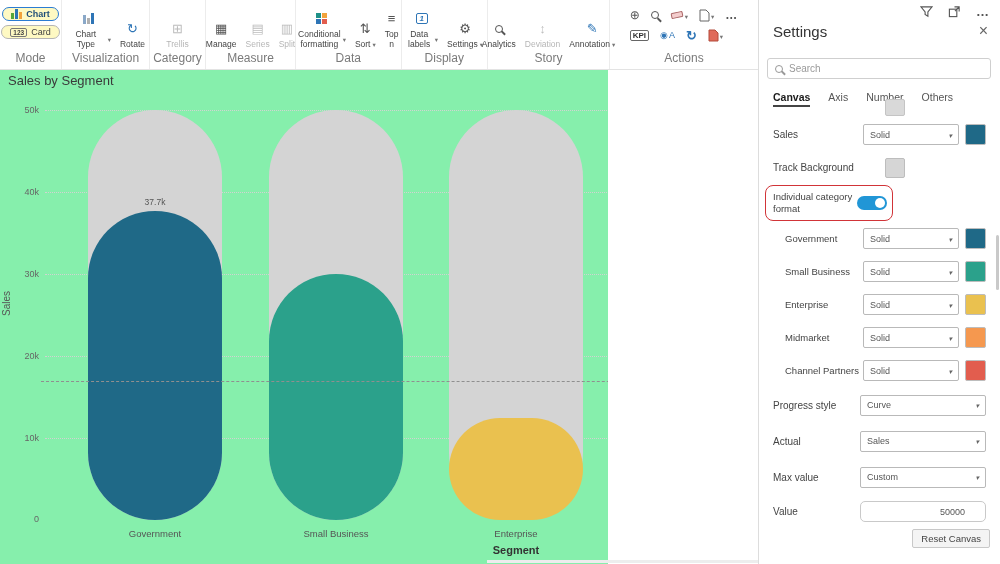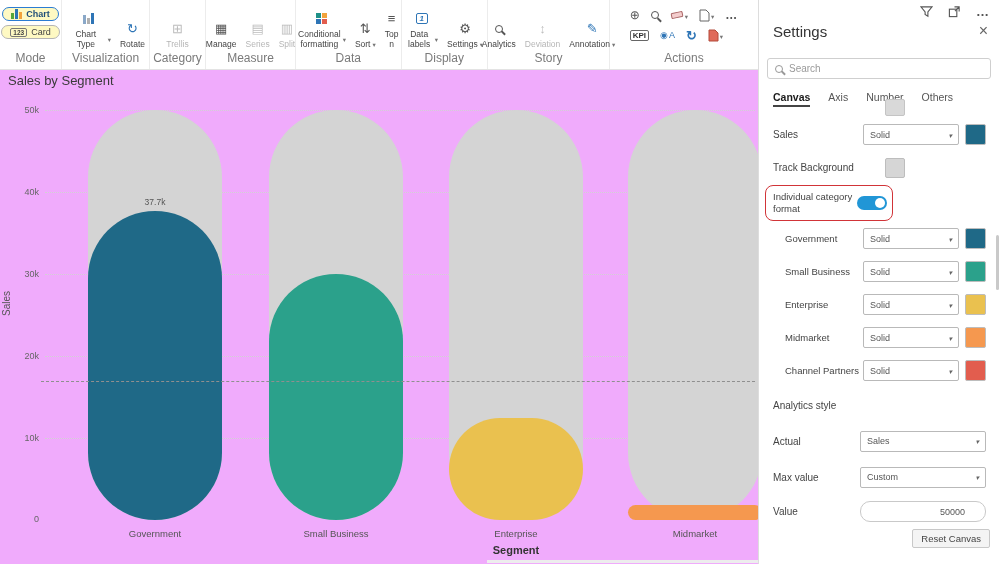--- a/index.html
+++ b/index.html
@@ -51,21 +51,21 @@
   .num-tag{font-size:8px;border:1px solid #2e75b6;color:#2e75b6;border-radius:2px;padding:0 2.5px;font-weight:bold}
 
   .actions-grid{display:flex;flex-direction:column;gap:6px;padding-top:3px}
   .arow{display:flex;gap:11px;align-items:center}
   .aic{display:flex;align-items:center;gap:1px;font-size:12px;color:#555}
   .kpi-badge{font-size:8px;font-weight:bold;border:1px solid #666;border-radius:2px;padding:0 2px;color:#333}
   .showa{font-size:9px;color:#2e75b6;display:flex;gap:1px;align-items:center}
   .sync{color:#2e75b6;font-size:13px;font-weight:bold}
 
   
-  .chart-region{position:absolute;left:0;top:70px;width:758px;height:494px;overflow:hidden;background:#f0abfc}
+  .chart-region{position:absolute;left:0;top:70px;width:608px;height:494px;overflow:hidden;background:#86efac}
   .chart-title{position:absolute;left:8px;top:3px;font-size:13px;color:#3a3a3a}
   .ytitle{position:absolute;left:-6px;top:228px;transform:rotate(-90deg);font-size:10px;color:#555}
   .plot{position:absolute;left:45px;top:40px;width:710px;height:410px}
   .gl{position:absolute;left:0;right:0;border-top:1px dotted #d2d2d2;height:0}
   .refline{position:absolute;left:-4px;right:0;border-top:1.5px dashed #8f8f8f;height:0}
   .ytick{position:absolute;left:-36px;width:30px;text-align:right;font-size:9px;color:#666}
   .slot{position:absolute;top:0;bottom:0;width:134px}
   .track{position:absolute;left:0;right:0;top:0;bottom:0;border-radius:67px}
   .fill{position:absolute;left:0;right:0;bottom:0;border-radius:67px}
   .bar-label{position:absolute;left:0;right:0;text-align:center;font-size:8.5px;color:#555}
@@ -99,21 +99,21 @@
   .row-track .plabel{width:104px}
   .sw-mid{width:20px;height:20px;margin-left:8px}
   .icf-row{height:38px;justify-content:flex-start;position:relative}
   .icf-row .plabel{width:80px;font-size:9.5px;line-height:1.25}
   .red-outline{position:absolute;left:6px;top:1px;width:128px;height:36px;border:1.6px solid #d13438;border-radius:8px;pointer-events:none}
   .toggle{position:relative;width:30px;height:14px;border-radius:8px;background:#999;margin-left:4px;flex:none}
   .toggle.on{background:#2196d6}
   .knob{position:absolute;top:2px;left:2px;width:10px;height:10px;border-radius:50%;background:#fff}
   .toggle.on .knob{left:18px}
   .row36{height:36px}
-  .vinput{width:126px;height:21px;border:1px solid #c9c9c9;border-radius:10px;font-size:9px;color:#555;text-align:right;padding-right:20px;font-family:"Liberation Sans",sans-serif;outline:none}
+  .vinput{width:126px;height:21px;border:1px solid #c9c9c9;border-radius:5px;font-size:9px;color:#555;text-align:right;padding-right:20px;font-family:"Liberation Sans",sans-serif;outline:none}
   .reset-btn{position:absolute;right:10px;top:529px;height:19px;padding:0 8px;font-size:9.5px;color:#444;background:#f4f4f4;border:1px solid #c8c8c8;border-radius:2px;font-family:"Liberation Sans",sans-serif}
   .vscroll{position:absolute;right:1px;top:235px;width:3px;height:55px;background:#c9c9c9;border-radius:2px}
 </style>
 </head>
 <body>
 
 <div class="ribbon" data-interactable="false">
 
   <div class="rgroup" style="min-width:62px" data-interactable="false">
     <div class="mode-col">
@@ -471,21 +471,25 @@
       <div class="rctrl">
         <div class="dd" data-interactable="true">
             <span data-interactable="false">Solid</span>
             <i class="ddc" data-interactable="false"></i>
           </div>
         <div class="swatch" data-interactable="true" style="background: rgb(226, 93, 78);"></div>
       </div>
     </div>
 
     <div class="prow row36" data-interactable="false">
-      <span class="plabel" data-interactable="false">Analytics style</span>
+      <span class="plabel" data-interactable="false">Progress style</span>
+      <div class="dd wide" data-interactable="true">
+          <span data-interactable="false">Curve</span>
+          <i class="ddc" data-interactable="false"></i>
+        </div>
     </div>
     <div class="prow row36" data-interactable="false">
       <span class="plabel" data-interactable="false">Actual</span>
       <div class="dd wide" data-interactable="true">
           <span data-interactable="false">Sales</span>
           <i class="ddc" data-interactable="false"></i>
         </div>
     </div>
     <div class="prow row36" data-interactable="false">
       <span class="plabel" data-interactable="false">Max value</span>

